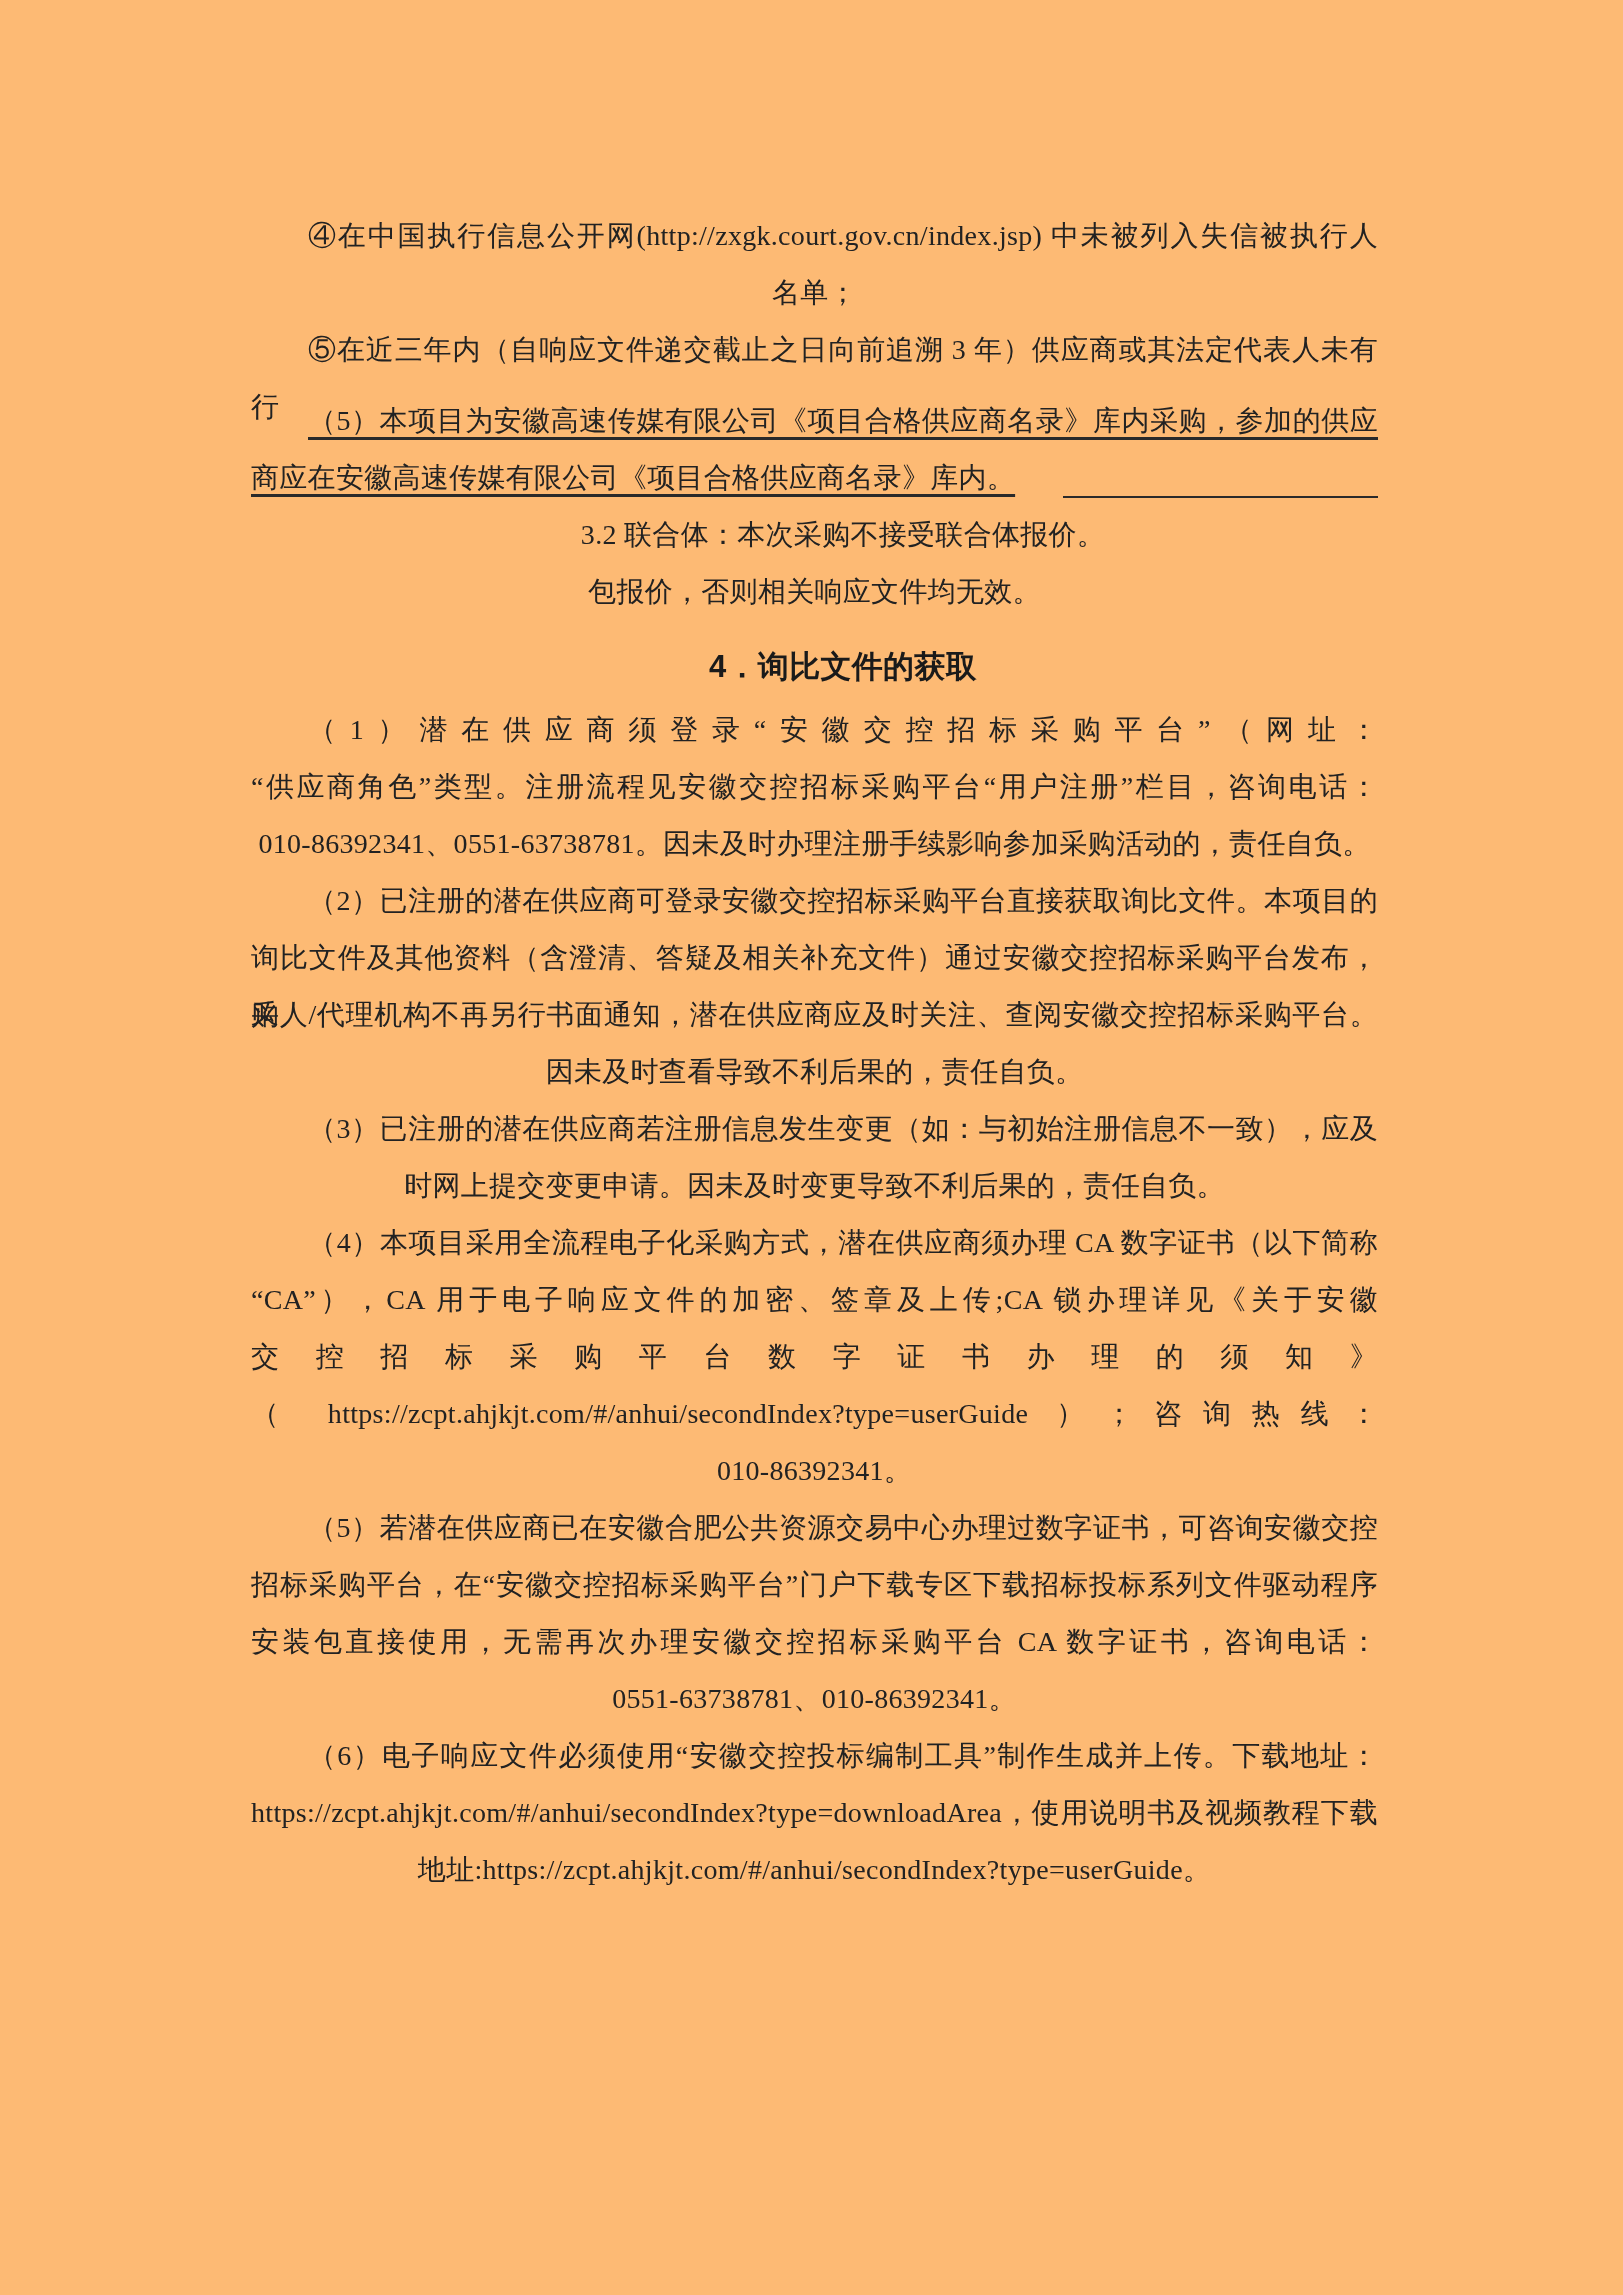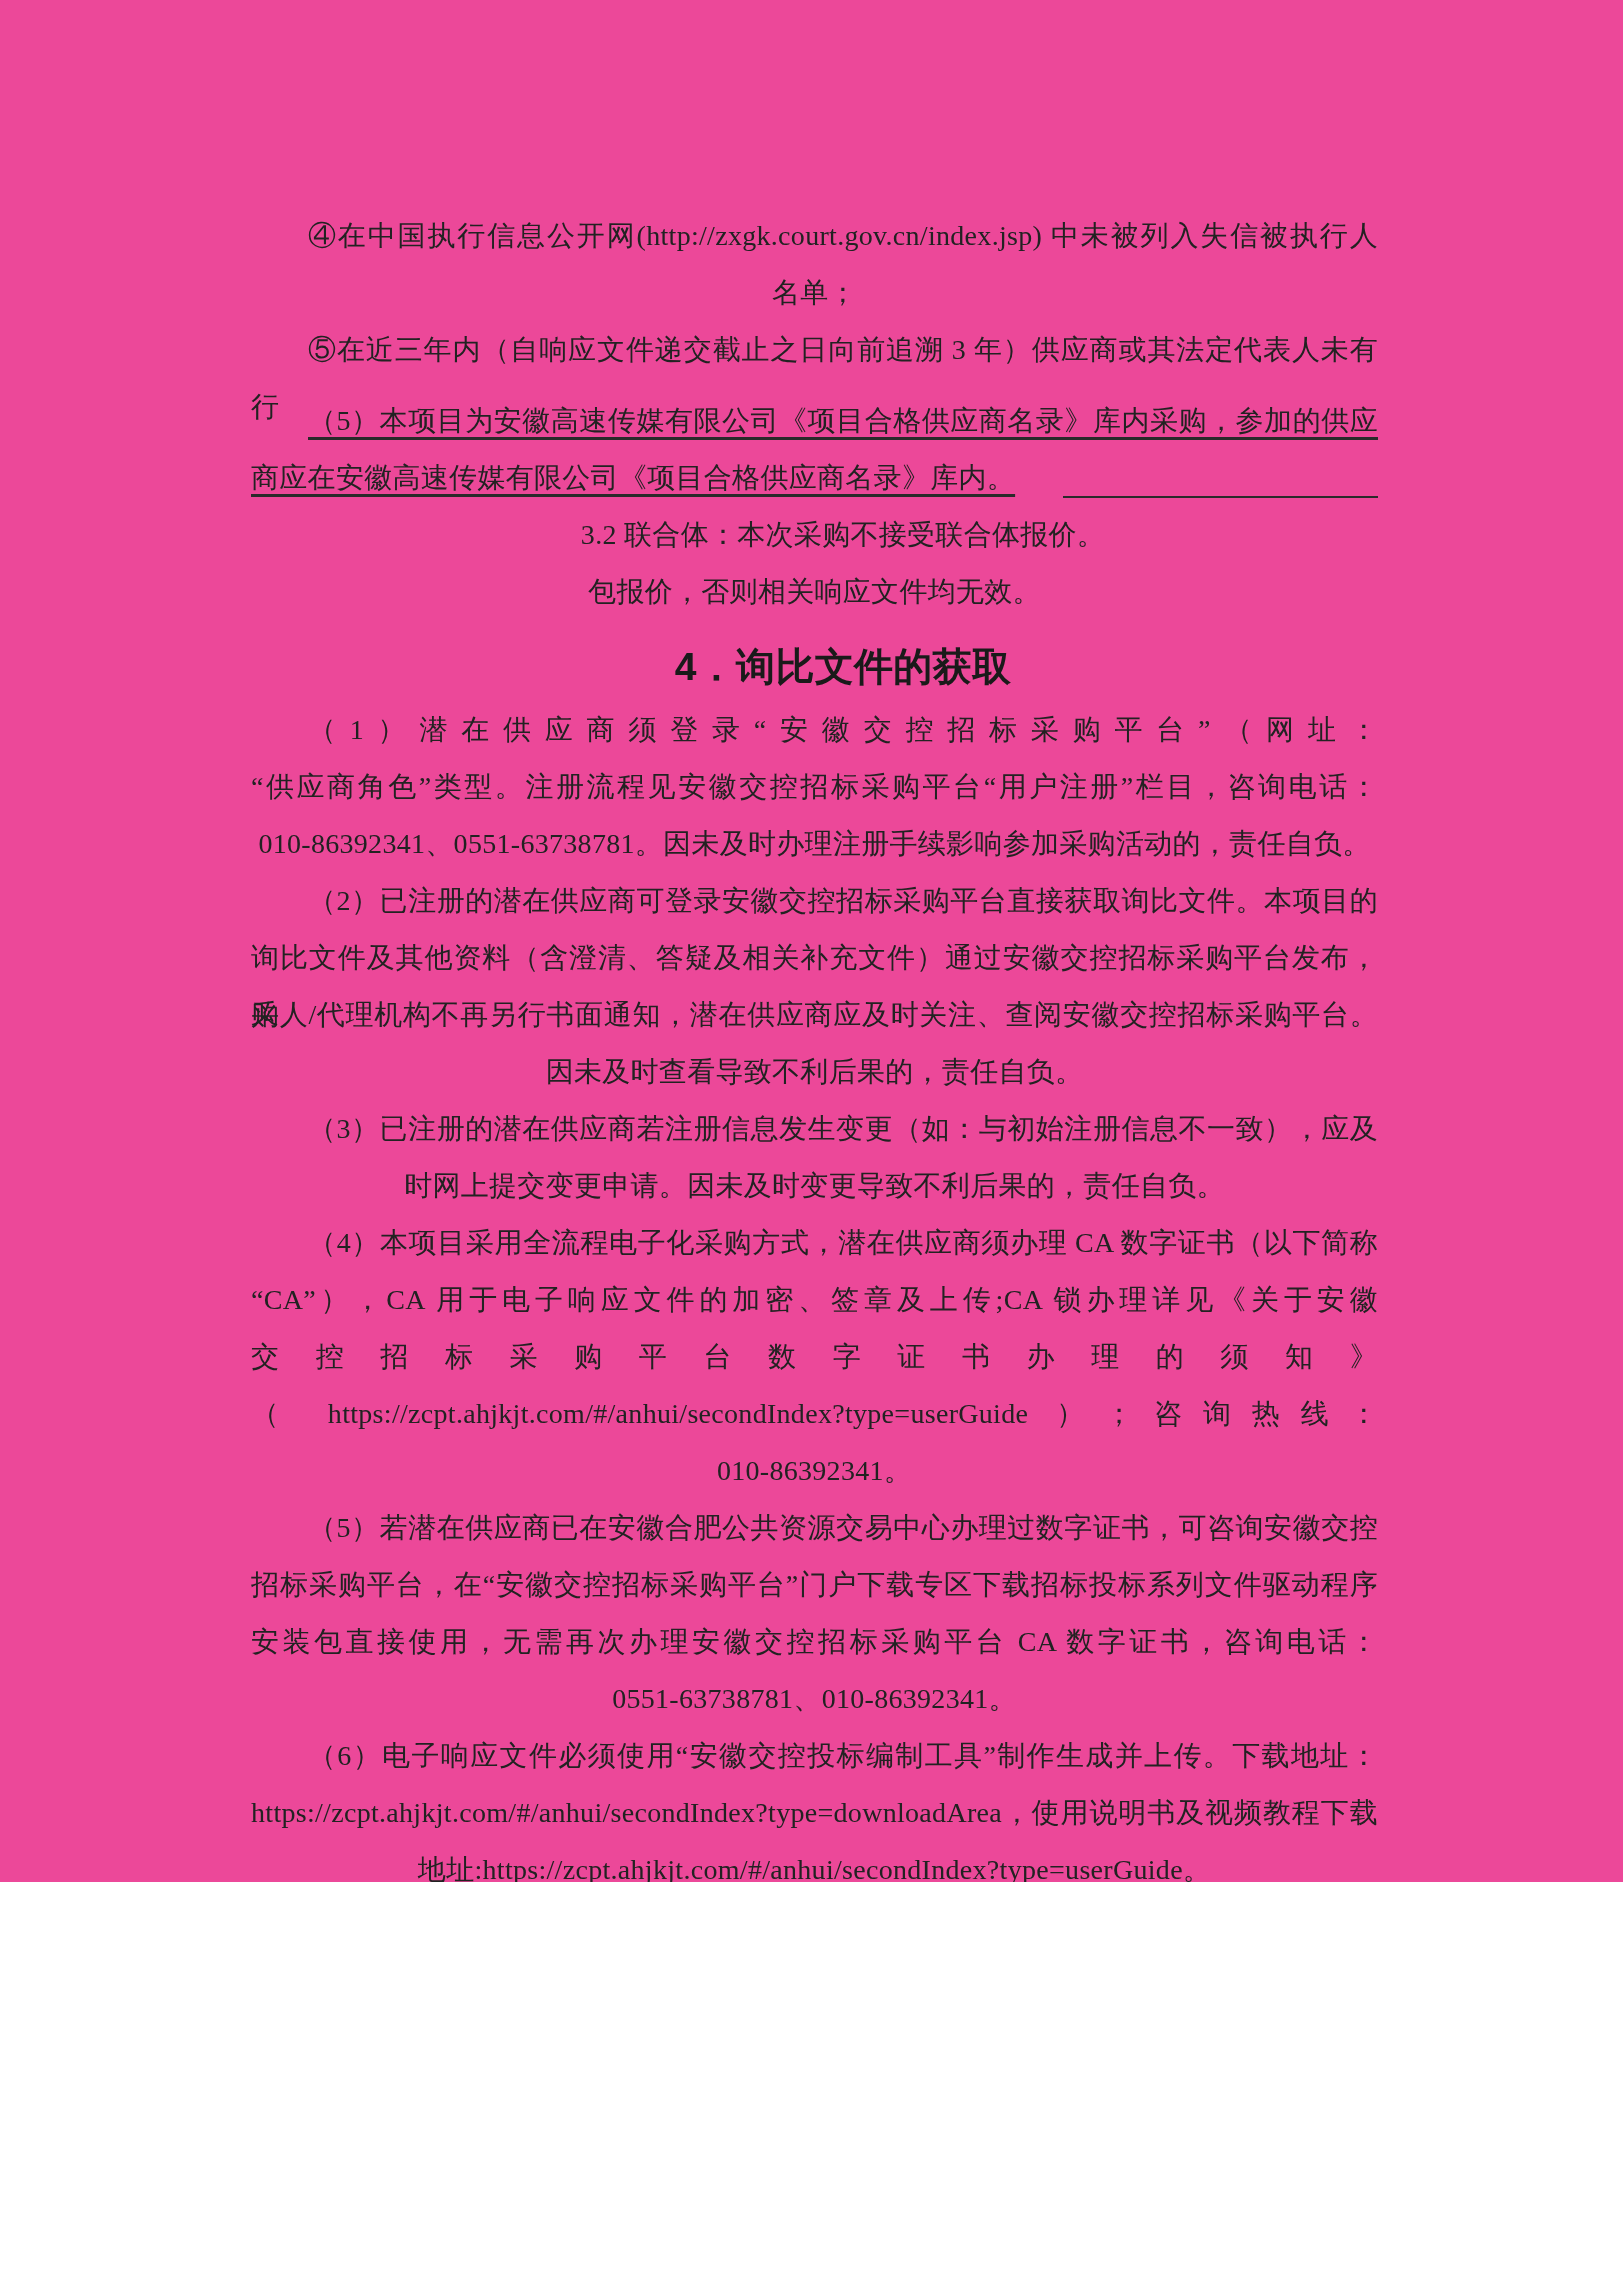--- a/index.html
+++ b/index.html
@@ -1,40 +1,40 @@
 <!DOCTYPE html>
 <html style="font-size:8.2px"><head>
 <meta charset="utf-8">
 <style>
   html,body{margin:0;padding:0;background:#ffffff;}
   .page{
     position:relative;
     box-sizing:border-box;
-    width:1623px;height:1882px;
-    background:#ec4899;
+    width:1623px;height:2295px;
+    background:#fdba74;
     padding:207px 245px 0 251px;
     font-family:"Liberation Serif","DejaVu Serif",serif;
     font-size:28px;
     color:#222222;
     letter-spacing:0.3px;
   }
   .line{
     height:57px;
     line-height:57px;
     overflow:visible;
     text-align:center;
     white-space:normal;
   }
   .j{text-align:justify;text-align-last:justify;}
   .indent{text-indent:57px;}
   .sp-before{margin-top:14.3px;}
   .heading{
     margin-top:17.4px;margin-bottom:6.1px;
     font-family:"Liberation Sans","DejaVu Sans",sans-serif;
-    font-weight:700;font-size:39px;color:#1a1a1a;
+    font-weight:700;font-size:31px;color:#1a1a1a;
   }
   .ul-text{
     text-decoration:underline;
     text-decoration-thickness:2.6px;
     text-underline-offset:7.2px;
     text-decoration-color:#2a2a2a;
   }
   .ul-row{display:flex;gap:48px;}
   .ul-row .txt{
     white-space:nowrap;

